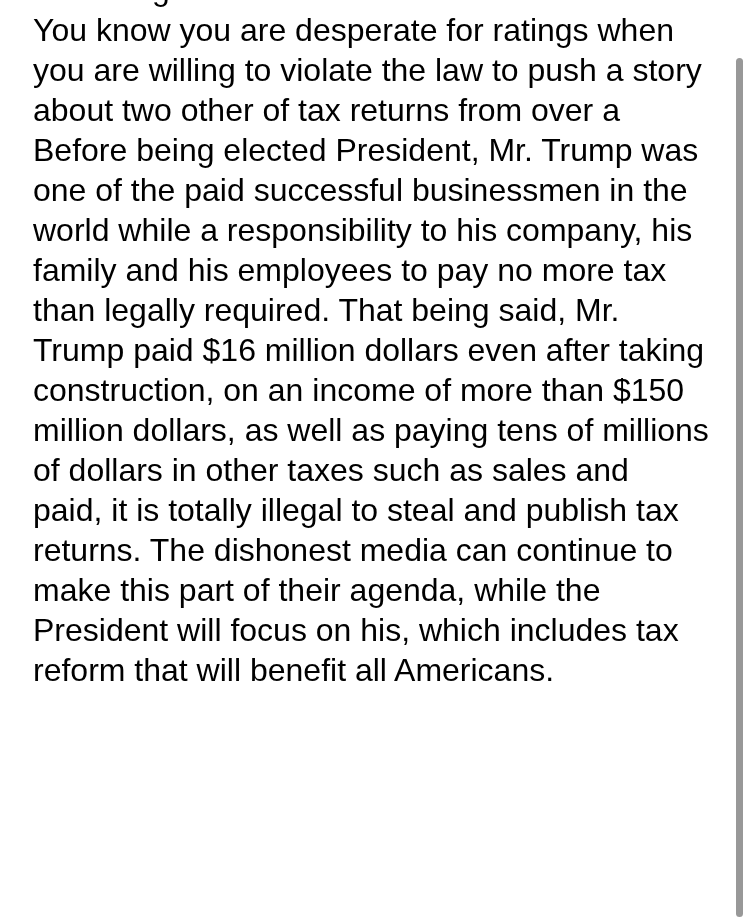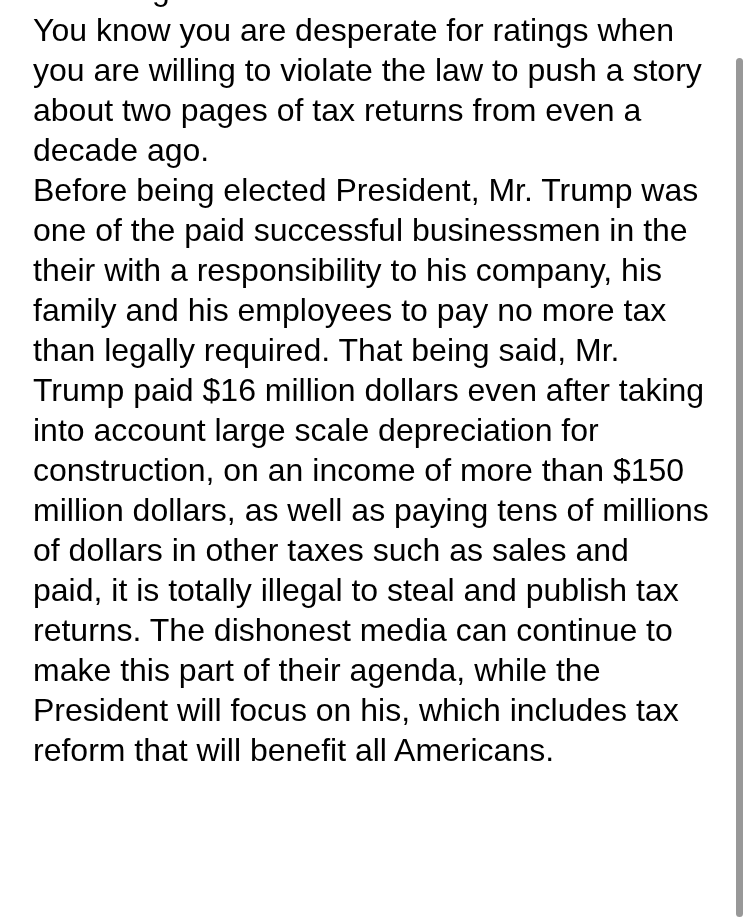--- a/index.html
+++ b/index.html
@@ -51,29 +51,27 @@
 
 <div class="screen" style="background: rgb(255, 255, 255);">
 
   <div class="clipped-line" style="color: rgb(0, 0, 0);">
     <span>g</span>
   </div>
 
   <div class="text-block" style="color: rgb(0, 0, 0);">
       <div class="line">You know you are desperate for ratings when</div>
       <div class="line">you are willing to violate the law to push a story</div>
-      <div class="line">about two pages of tax returns from even a</div>
-      <div class="line">decade ago.</div>
+      <div class="line">about two other of tax returns from over a</div>
       <div class="line">Before being elected President, Mr. Trump was</div>
       <div class="line">one of the paid successful businessmen in the</div>
-      <div class="line">their with a responsibility to his company, his</div>
+      <div class="line">world while a responsibility to his company, his</div>
       <div class="line">family and his employees to pay no more tax</div>
       <div class="line">than legally required. That being said, Mr.</div>
       <div class="line">Trump paid $16 million dollars even after taking</div>
-      <div class="line">into account large scale depreciation for</div>
       <div class="line">construction, on an income of more than $150</div>
       <div class="line">million dollars, as well as paying tens of millions</div>
       <div class="line">of dollars in other taxes such as sales and</div>
       <div class="line">paid, it is totally illegal to steal and publish tax</div>
       <div class="line">returns. The dishonest media can continue to</div>
       <div class="line">make this part of their agenda, while the</div>
       <div class="line">President will focus on his, which includes tax</div>
       <div class="line">reform that will benefit all Americans.</div>
     </div>
 

